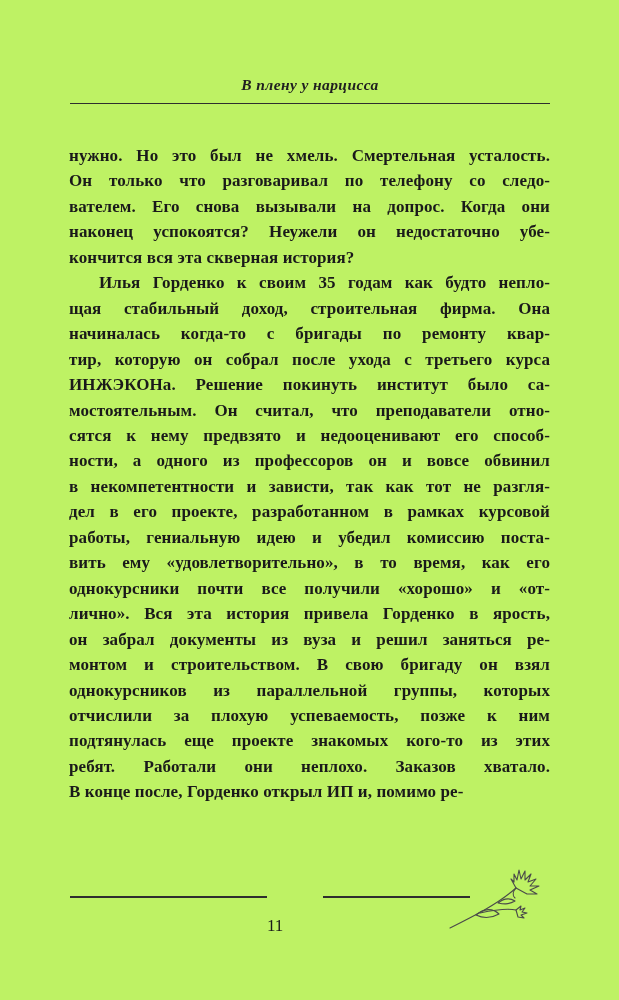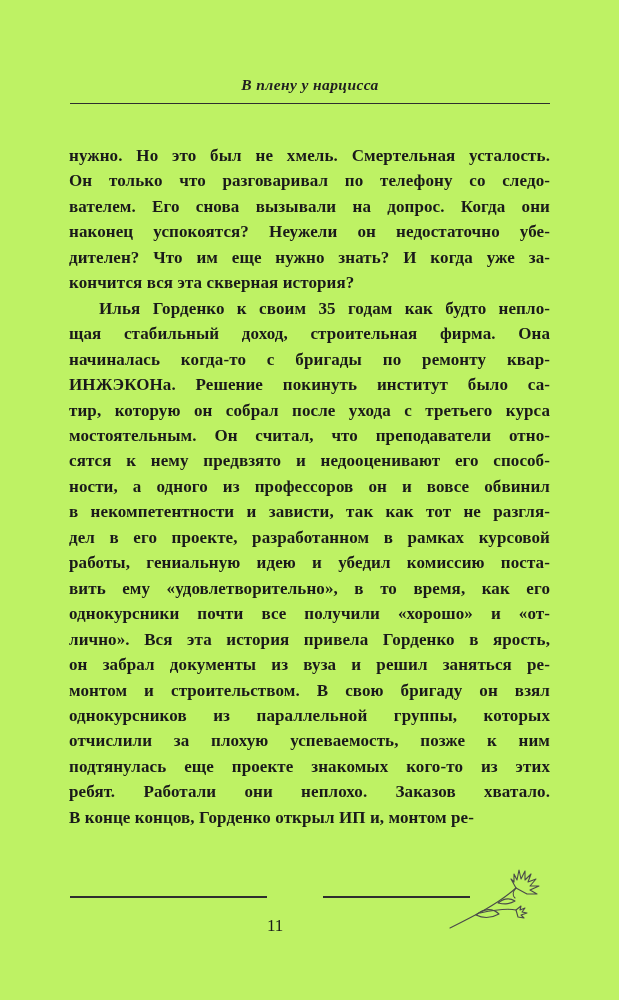--- a/index.html
+++ b/index.html
@@ -49,43 +49,42 @@
 
   <div class="running-head">В плену у нарцисса</div>
 
   <div class="header-rule"></div>
 
   <div class="body-text" id="body-text">
       <div class="line">нужно. Но это был не хмель. Смертельная усталость.</div>
       <div class="line">Он только что разговаривал по телефону со следо-</div>
       <div class="line">вателем. Его снова вызывали на допрос. Когда они</div>
       <div class="line">наконец успокоятся? Неужели он недостаточно убе-</div>
-      <div class="line">дителен? Что им еще нужно знать? И когда уже за-</div>
       <div class="line last">кончится вся эта скверная история?</div>
       <div class="line indent">Илья Горденко к своим 35 годам как будто непло-</div>
       <div class="line">щая стабильный доход, строительная фирма. Она</div>
       <div class="line">начиналась когда-то с бригады по ремонту квар-</div>
+      <div class="line">тир, которую он собрал после ухода с третьего курса</div>
       <div class="line">ИНЖЭКОНа. Решение покинуть институт было са-</div>
-      <div class="line">тир, которую он собрал после ухода с третьего курса</div>
       <div class="line">мостоятельным. Он считал, что преподаватели отно-</div>
       <div class="line">сятся к нему предвзято и недооценивают его способ-</div>
       <div class="line">ности, а одного из профессоров он и вовсе обвинил</div>
       <div class="line">в некомпетентности и зависти, так как тот не разгля-</div>
       <div class="line">дел в его проекте, разработанном в рамках курсовой</div>
       <div class="line">работы, гениальную идею и убедил комиссию поста-</div>
       <div class="line">вить ему «удовлетворительно», в то время, как его</div>
       <div class="line">однокурсники почти все получили «хорошо» и «от-</div>
       <div class="line">лично». Вся эта история привела Горденко в ярость,</div>
       <div class="line">он забрал документы из вуза и решил заняться ре-</div>
       <div class="line">монтом и строительством. В свою бригаду он взял</div>
       <div class="line">однокурсников из параллельной группы, которых</div>
       <div class="line">отчислили за плохую успеваемость, позже к ним</div>
       <div class="line">подтянулась еще проекте знакомых кого-то из этих</div>
       <div class="line">ребят. Работали они неплохо. Заказов хватало.</div>
-      <div class="line last">В конце концов, Горденко открыл ИП и, монтом ре-</div>
+      <div class="line last">В конце после, Горденко открыл ИП и, помимо ре-</div>
     </div>
 
   <div class="footer-rule left"></div>
 
   <div class="page-number">11</div>
 
   <div class="footer-rule right"></div>
 
   <svg class="flower" width="104" height="74" viewBox="0 0 104 74" aria-hidden="true">
     <g stroke="#4a4a4a" stroke-width="1.1" fill="none" stroke-linecap="round" stroke-linejoin="round">

